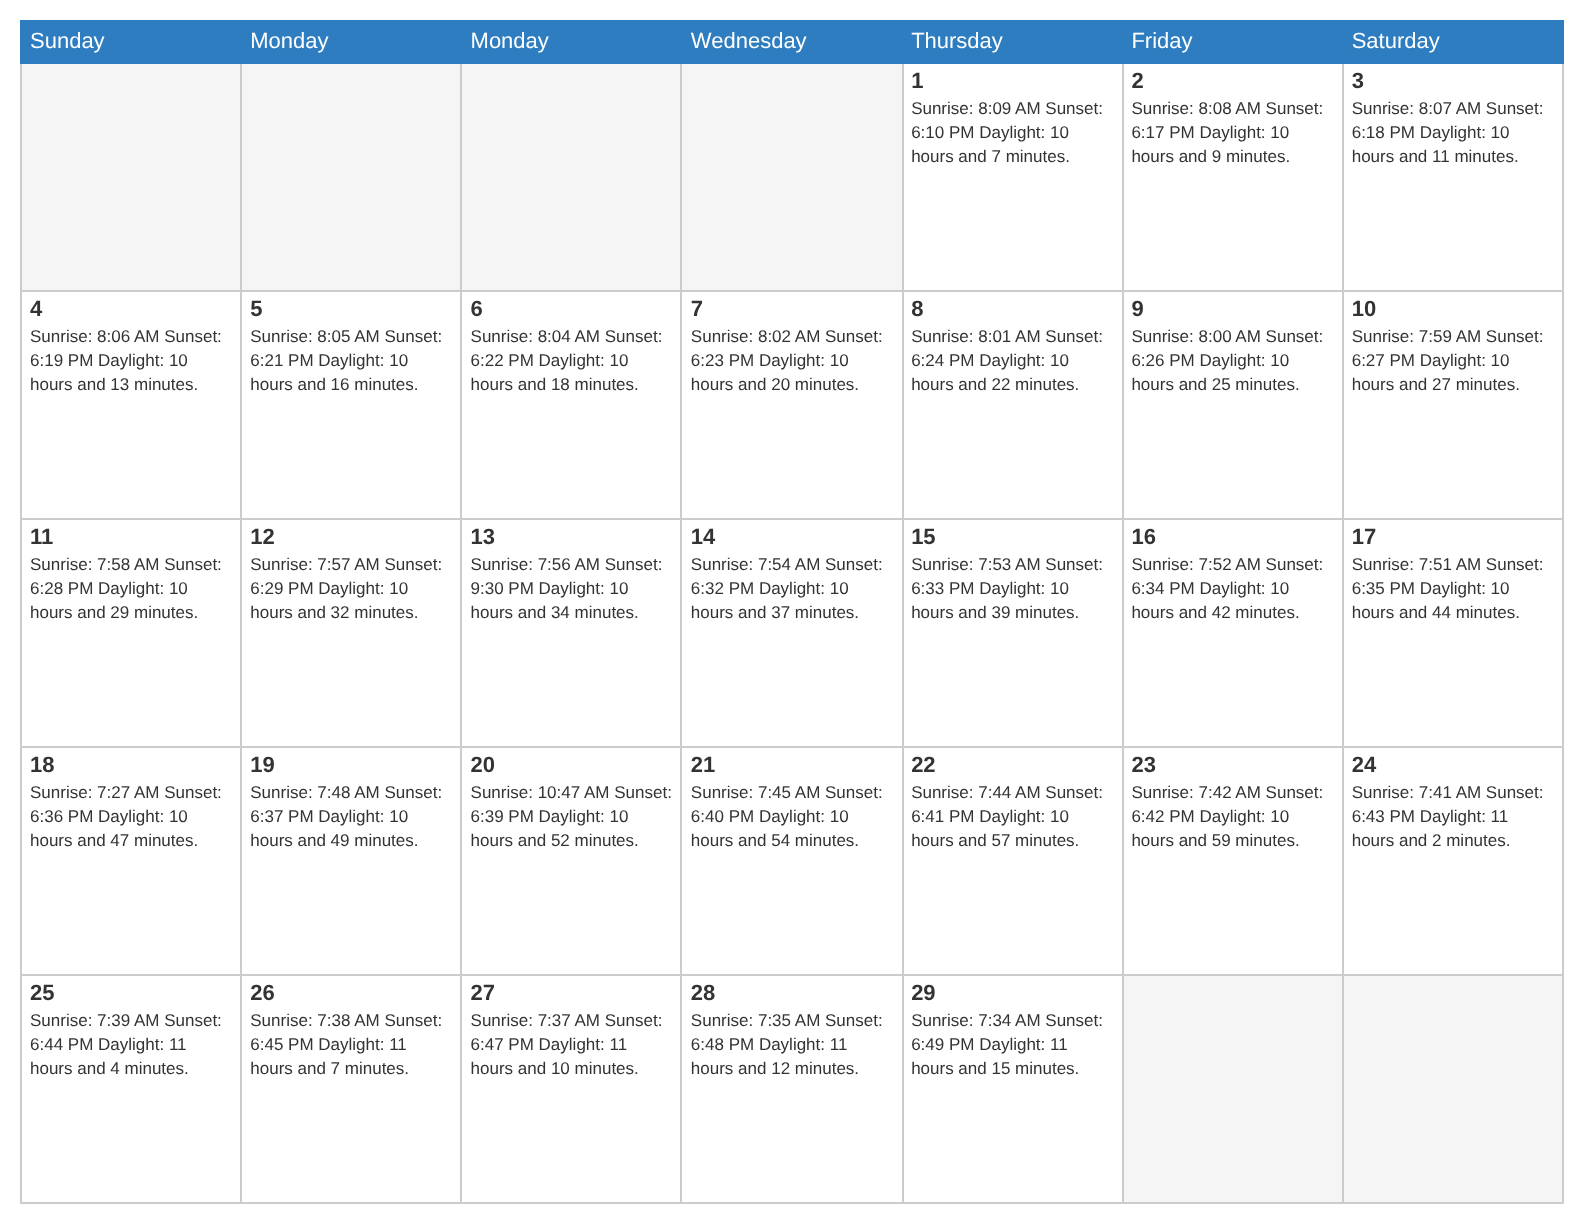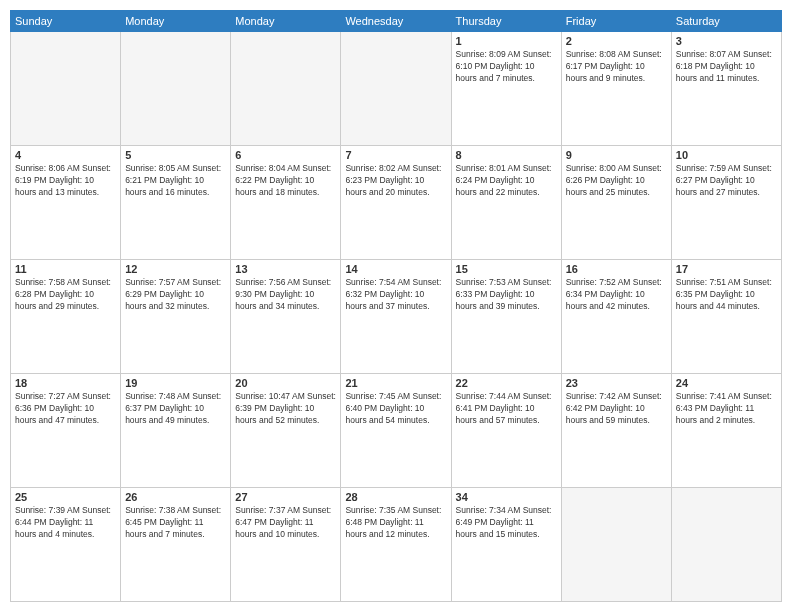--- a/index.html
+++ b/index.html
@@ -305,21 +305,21 @@
 and 10 minutes.</div>
           </td>
           <td>
             <div class="day-num">28</div>
             <div class="day-info">Sunrise: 7:35 AM
 Sunset: 6:48 PM
 Daylight: 11 hours
 and 12 minutes.</div>
           </td>
           <td>
-            <div class="day-num">34</div>
+            <div class="day-num">29</div>
             <div class="day-info">Sunrise: 7:34 AM
 Sunset: 6:49 PM
 Daylight: 11 hours
 and 15 minutes.</div>
           </td>
           <td class="empty"></td>
           <td class="empty"></td>
         </tr>
       </tbody>
   </table>

